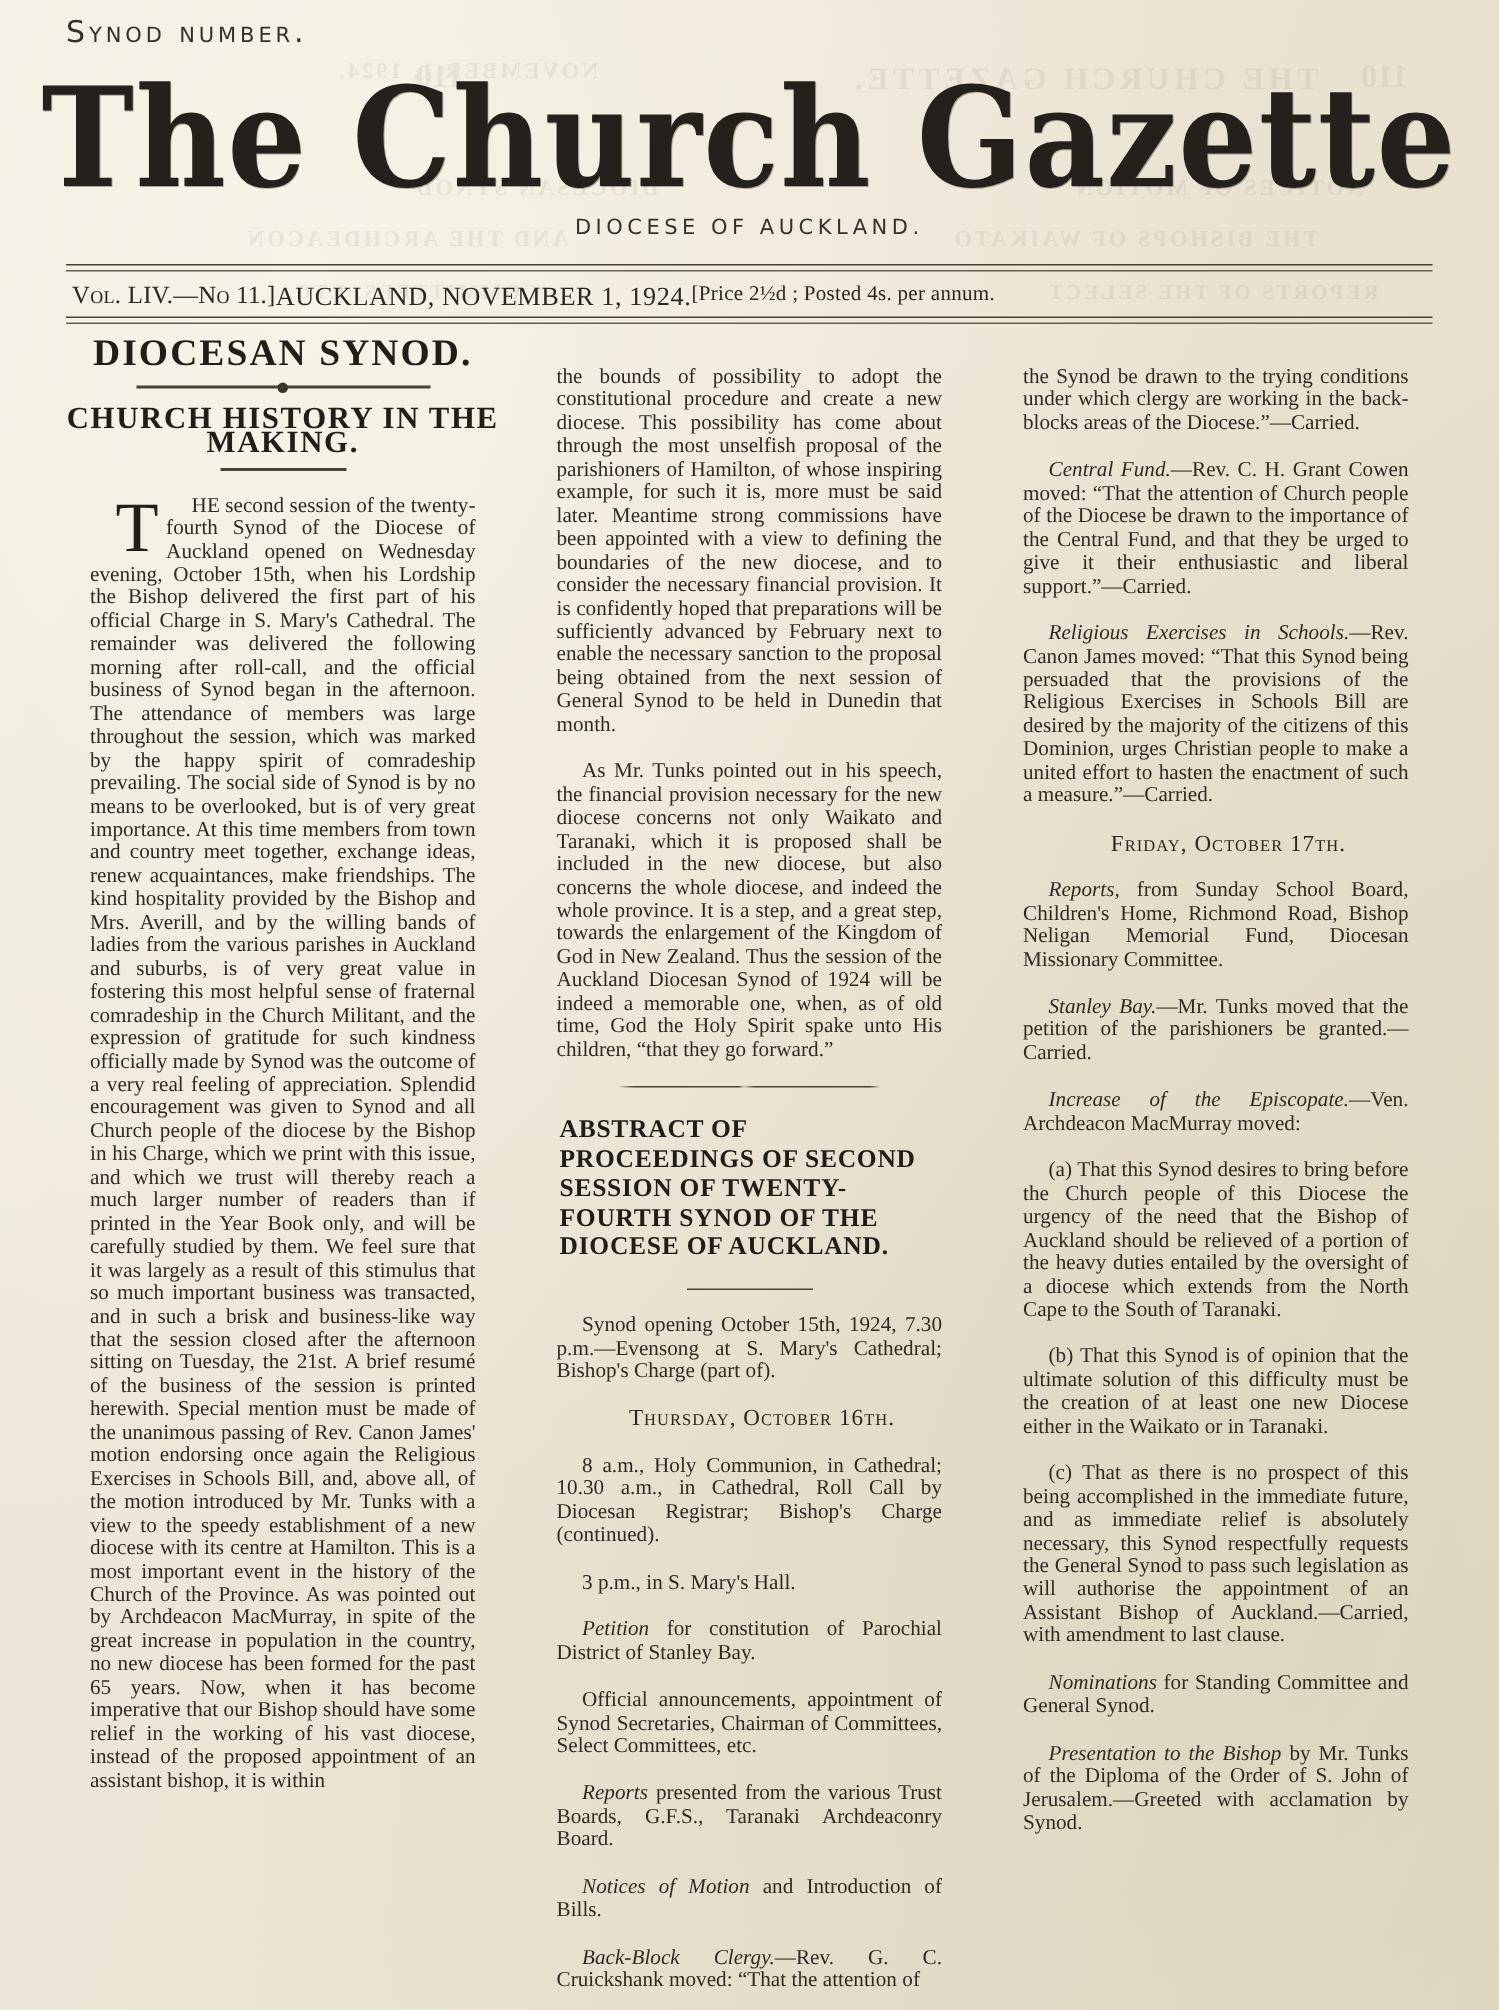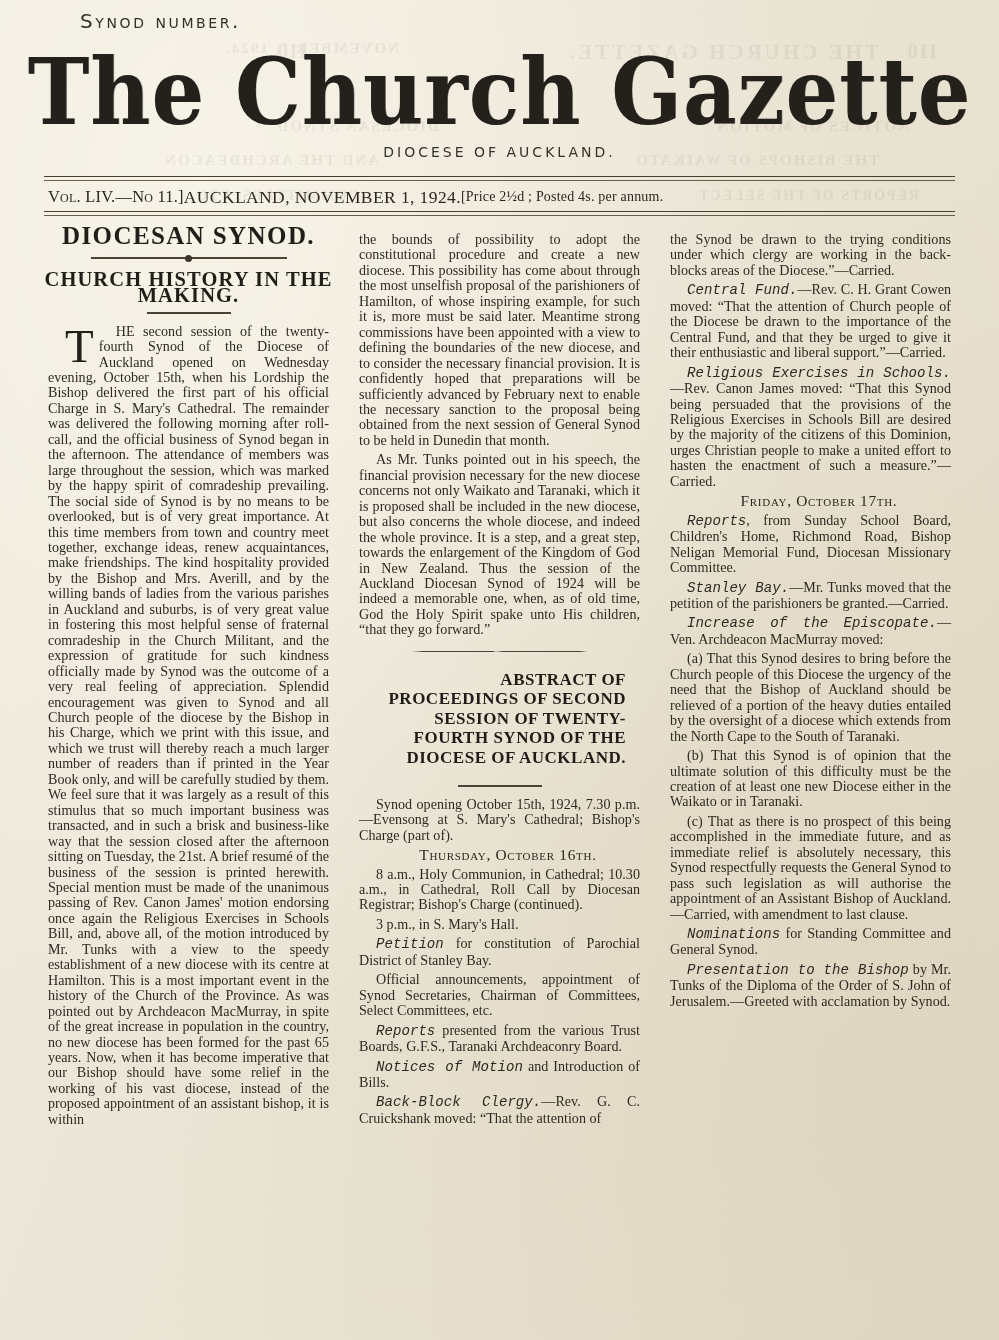--- a/index.html
+++ b/index.html
@@ -43,21 +43,20 @@
   .synod-number {
     position: absolute;
     left: 44px;
     top: 9px;
     font-family: "DejaVu Sans", sans-serif;
     font-size: 20px;
     letter-spacing: 2.6px;
     color: #33302a;
     font-variant: small-caps;
     text-transform: lowercase;
-    margin-left: 36px;
   }
   .synod-number::first-letter { text-transform: uppercase; }
 
   .masthead {
     position: absolute;
     left: 0; right: 0;
     top: 46px;
     text-align: center;
     font-family: "DejaVu Serif", serif;
     font-weight: bold;
@@ -188,36 +187,36 @@
     width: 289px;
     font-size: 14.1px;
     line-height: 15.45px;
     text-align: justify;
     text-justify: inter-word;
     hyphens: manual;
     color: #2e2a23;
     letter-spacing: 0.02px;
   }
   .col p {
-    margin: 4px;
+    margin: 16px;
     text-indent: 17px;
   }
   .col p.noindent { text-indent: 0; }
-  .col .em { font-style: italic; font-family: Liberation Mono, monospace; }
+  .col .em { font-style: italic; }
   .daysub {
     text-align: center;
     font-variant: small-caps;
     font-size: 15.4px;
     letter-spacing: 0.7px;
     margin: 5px 0 2px;
     text-indent: 0;
     color: #2b2720;
   }
   .abstract-hd {
-    text-align: right;
+    text-align: left;
     font-family: "Liberation Serif", serif;
     font-weight: bold;
     font-size: 17px;
     line-height: 19.5px;
     letter-spacing: 0.5px;
     color: #201d18;
     margin: 18px;
     text-indent: 0;
   }
   

